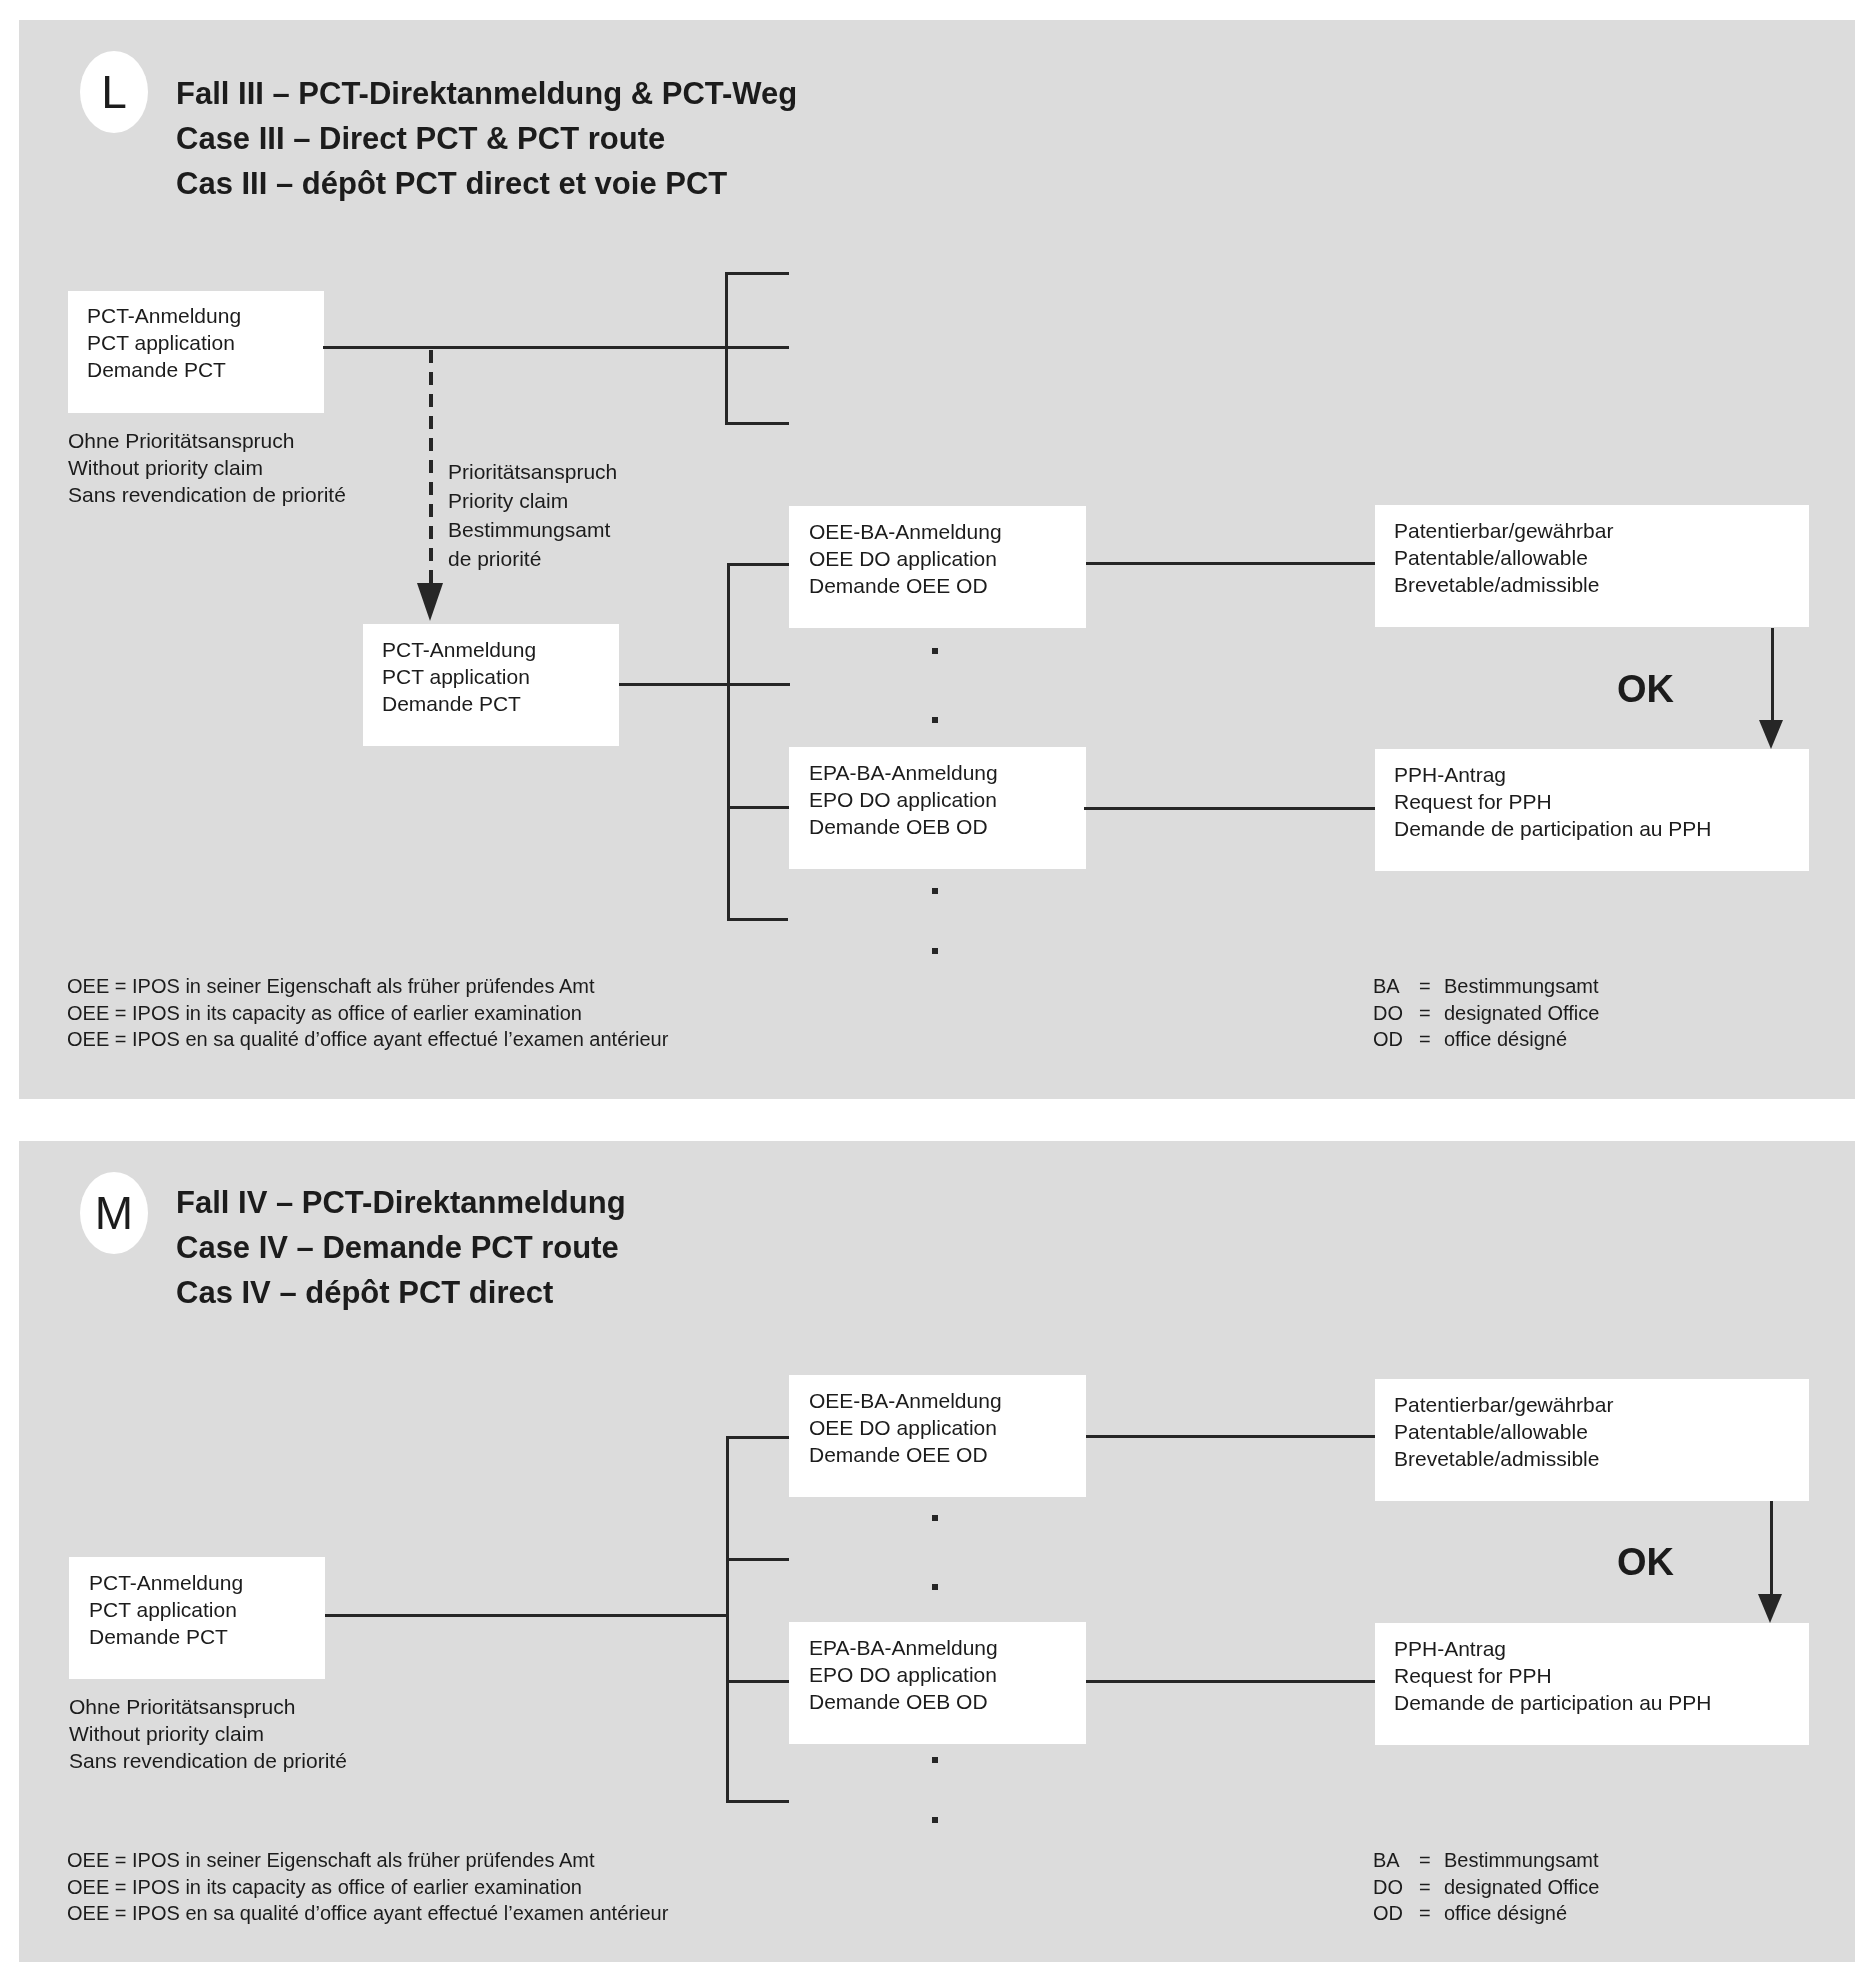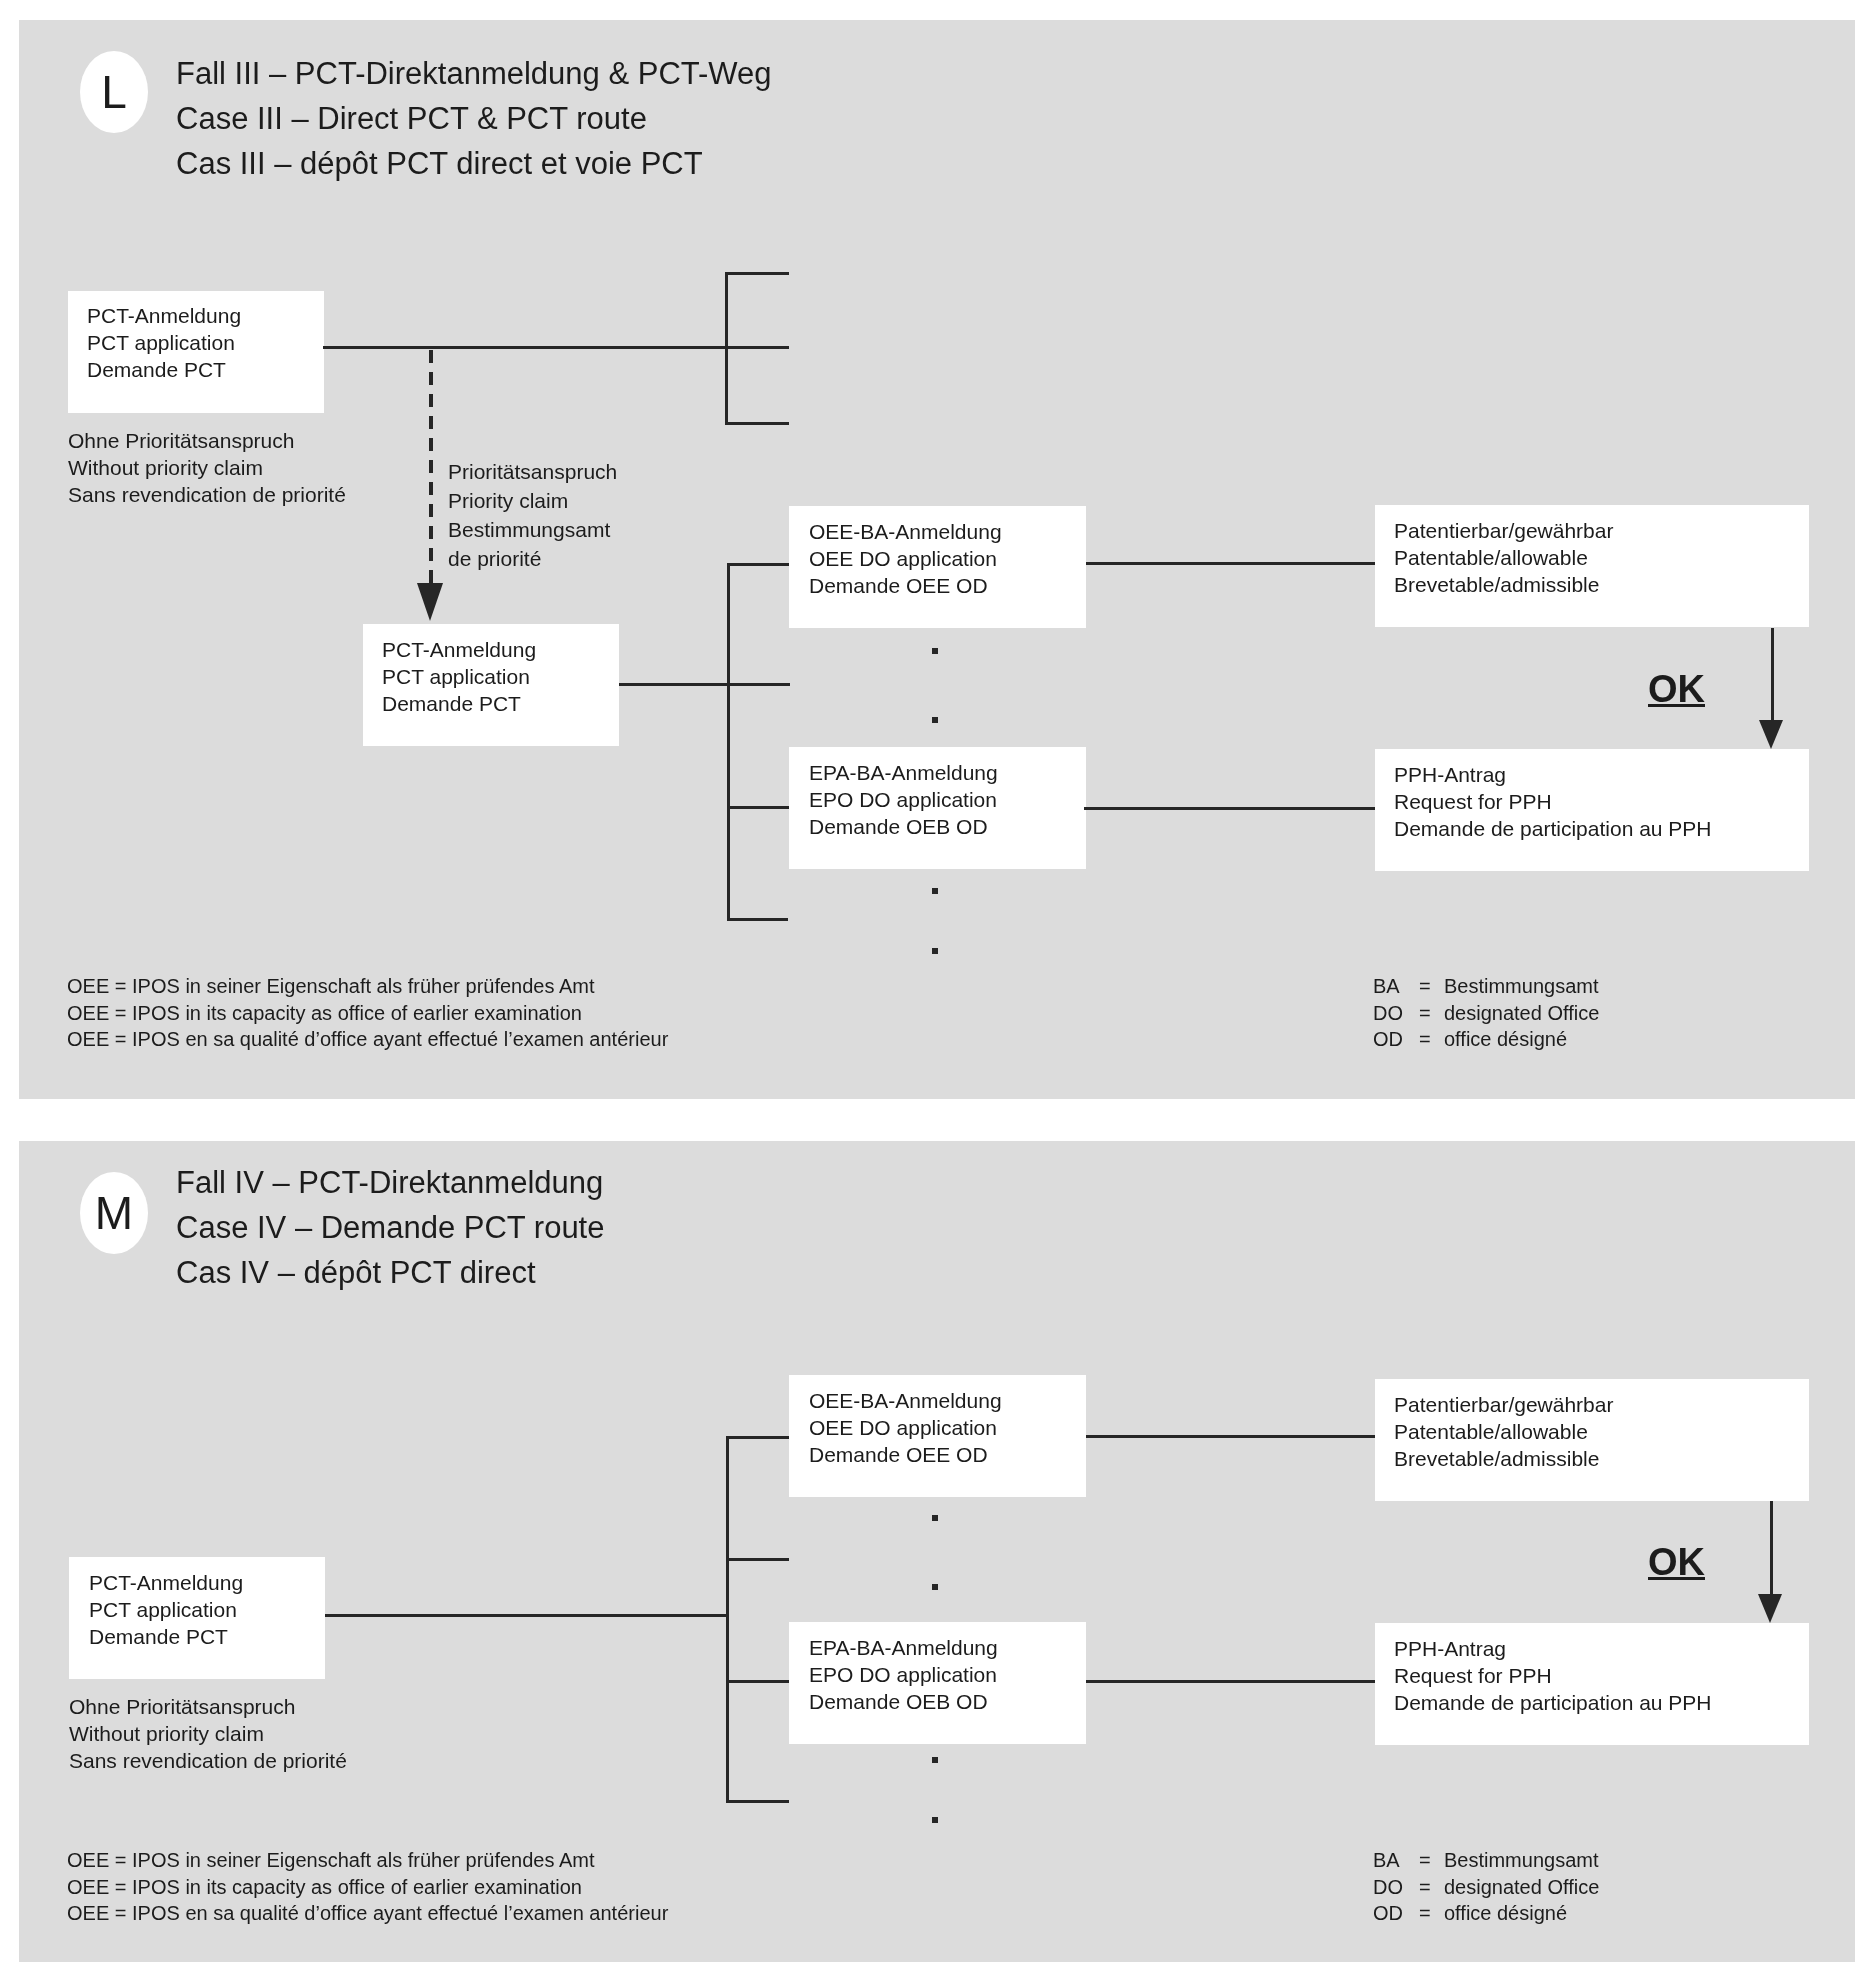--- a/index.html
+++ b/index.html
@@ -3,37 +3,37 @@
 <meta charset="utf-8">
 <style>
   html,body{margin:0;padding:0;background:#ffffff;}
   #stage{position:relative;width:1874px;height:1982px;background:#ffffff;overflow:hidden;
          font-family:"Liberation Sans","DejaVu Sans",sans-serif;color:#1c1c1c;}
   .panel{position:absolute;left:19px;width:1836px;background:#dcdcdc;}
   #panel1{top:20px;height:1079px;}
   #panel2{top:1141px;height:821px;}
   .badge{position:absolute;width:68px;height:82px;background:#ffffff;border-radius:50%;
          display:flex;align-items:center;justify-content:center;font-size:46px;color:#1c1c1c;}
-  .title{position:absolute;font-size:31px;font-weight:normal;line-height:45px;white-space:nowrap;}
+  .title{position:absolute;font-size:31px;font-weight:bold;line-height:45px;white-space:nowrap;margin-top:20px;}
   .wbox{position:absolute;background:#ffffff;}
   .t{position:absolute;font-size:21px;line-height:27px;white-space:nowrap;}
   .lbl{position:absolute;font-size:21px;line-height:27px;white-space:nowrap;}
   .pri{position:absolute;font-size:21px;line-height:29px;white-space:nowrap;}
   .fn{position:absolute;font-size:20px;line-height:26.5px;white-space:nowrap;}
   .fnrow span.ab{display:inline-block;width:46px;}
   .fnrow span.eq{display:inline-block;width:25px;}
   .hline{position:absolute;height:2.7px;background:#262626;}
   .vline{position:absolute;width:2.7px;background:#262626;}
   .dash{position:absolute;width:3.7px;background:repeating-linear-gradient(to bottom,#262626 0 12.8px,rgba(0,0,0,0) 12.8px 22px);}
   .dhead{position:absolute;width:0;height:0;border-left:13.7px solid rgba(0,0,0,0);
          border-right:13.7px solid rgba(0,0,0,0);border-top:38px solid #262626;}
   .ahead{position:absolute;width:0;height:0;border-left:12.8px solid rgba(0,0,0,0);
          border-right:12.8px solid rgba(0,0,0,0);border-top:29px solid #262626;}
   .dot{position:absolute;width:6.4px;height:6.4px;background:#262626;}
-  .ok{position:absolute;width:119px;text-align:center;font-size:38px;font-weight:bold;white-space:nowrap;text-decoration:underline;}
+  .ok{position:absolute;width:119px;text-align:left;font-size:38px;font-weight:bold;white-space:nowrap;}
 </style>
 </head>
 <body>
 
 <div id="stage">
 
   <div class="panel" id="panel1"></div>
 
   <div class="badge" style="left:80px;top:51px;">
     <span>L</span>

